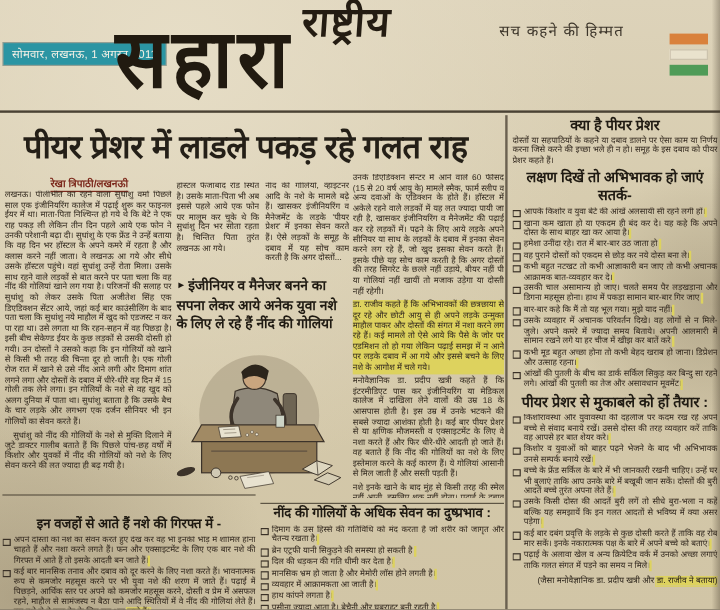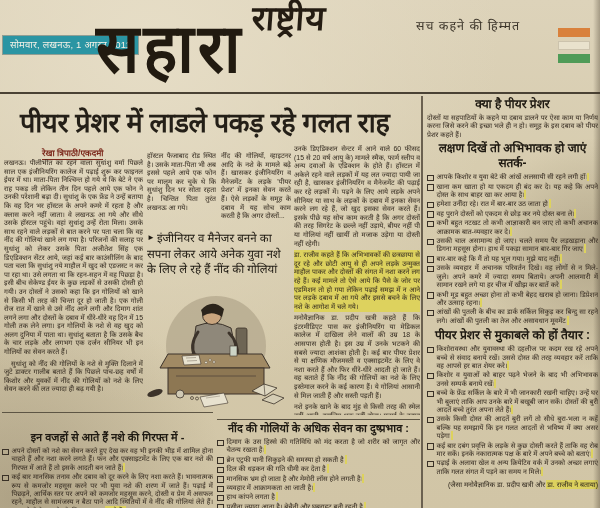--- a/index.html
+++ b/index.html
@@ -41,21 +41,21 @@
   .col{position:absolute;text-align:justify;overflow:hidden;color:#332a1f;}
   .col p{margin:0 0 3px;}
   .col1{left:4px;top:159px;width:139px;height:254px;font-size:6.9px;line-height:8.6px;}
   .col1 p+p{text-indent:7px;}
   .col2a{left:147px;top:152px;width:69px;height:75px;font-size:6.9px;line-height:8.6px;}
   .col2b{left:221px;top:152px;width:70px;height:75px;font-size:6.9px;line-height:8.6px;}
   .col4{left:294px;top:145px;width:126px;height:270px;font-size:6.9px;line-height:8.6px;}
   .col4 p.hl{background:#ddd25e;box-shadow:0 0 0 1px #ddd25e;}
 
   .subhead{position:absolute;left:147px;top:230px;width:144px;font-size:11.5px;
-    line-height:15.5px;font-weight:normal;color:#1f1a12;}
+    line-height:15.5px;font-weight:bold;color:#1f1a12;}
   .subhead .marker{font-size:8px;vertical-align:2px;margin-right:2px;color:#1f1a12;}
 
   .cartoon{position:absolute;left:140px;top:292px;width:150px;height:118px;}
 
   
   .section-left{position:absolute;left:2px;top:412px;width:211px;height:94px;
     border-top:1.5px solid #5d5544;padding-top:18px;overflow:hidden;}
   .section-mid{position:absolute;left:217px;top:419px;width:203px;height:87px;
     border-top:1.5px solid #5d5544;padding-top:2px;overflow:hidden;}
   .section-left h2,.section-mid h2{margin:0 0 3px;text-align:center;font-size:11px;
@@ -87,21 +87,21 @@
   <div class="mast-main">सहारा</div>
   <div class="slogan">सच कहने की हिम्मत</div>
   <div class="flag">
       <i class="f1"></i>
       <i class="f2"></i>
       <i class="f3"></i>
     </div>
   <div class="mast-rule"></div>
 
   <h1 class="headline">पीयर प्रेशर में लाडले पकड़ रहे गलत राह</h1>
-  <div class="byline">रेखा त्रिपाठी/एकदमी</div>
+  <div class="byline">रेखा त्रिपाठी/लखनऊी</div>
 
   <div class="col col1">
 
   <p>लखनऊ। पीलीभीत का रहने वाला सुधांशु वर्मा पिछले साल एक इंजीनियरिंग कालेज में पढ़ाई शुरू कर फाइनल ईयर में था। माता-पिता निश्चिन्त हो गये थे कि बेटे ने एक राह पकड़ ली लेकिन तीन दिन पहले आये एक फोन ने उनकी परेशानी बढ़ा दी। सुधांशु के एक फ्रेंड ने उन्हें बताया कि वह दिन भर हॉस्टल के अपने कमरे में रहता है और क्लास करने नहीं जाता। वे लखनऊ आ गये और सीधे उसके हॉस्टल पहुंचे। वहां सुधांशु उन्हें रोता मिला। उसके साथ रहने वाले लड़कों से बात करने पर पता चला कि वह नींद की गोलियां खाने लग गया है। परिजनों की सलाह पर सुधांशु को लेकर उसके पिता अजीतेश सिंह एक डिएडिक्शन सेंटर आये, जहां कई बार काउंसीलिंग के बाद पता चला कि सुधांशु नये माहौल में खुद को एडजस्ट न कर पा रहा था। उसे लगता था कि रहन-सहन में वह पिछड़ा है। इसी बीच सेकेण्ड ईयर के कुछ लड़कों से उसकी दोस्ती हो गयी। उन दोस्तों ने उसको कहा कि इन गोलियों को खाने से किसी भी तरह की चिन्ता दूर हो जाती है। एक गोली रोज रात में खाने से उसे नींद आने लगी और दिमाग शांत लगने लगा और दोस्तों के दबाव में धीरे-धीरे वह दिन में 15 गोली तक लेने लगा। इन गोलियों के नशे से वह खुद को अलग दुनिया में पाता था। सुधांशु बताता है कि उसके बैच के चार लड़के और लगभग एक दर्जन सीनियर भी इन गोलियों का सेवन करते हैं।</p>
       <p>सुधांशु को नींद की गोलियों के नशे से मुक्ति दिलाने में जुटे डाक्टर गालीब बताते हैं कि पिछले पांच-छह वर्षों में किशोर और युवकों में नींद की गोलियों को नशे के लिए सेवन करने की लत ज्यादा ही बढ़ गयी है।</p>
     </div>
   <div class="col col2a">हॉस्टल फैजाबाद रोड स्थित है। उसके माता-पिता भी अब इससे पहले आये एक फोन पर मालूम कर चुके थे कि सुधांशु दिन भर सोता रहता है। चिन्तित पिता तुरंत लखनऊ आ गये।</div>
   <div class="col col2b">नींद की गोलियों, व्हाइटनर आदि के नशे के मामले बढ़े हैं। खासकर इंजीनियरिंग व मैनेजमेंट के लड़के 'पीयर प्रेशर' में इनका सेवन करते हैं। ऐसे लड़कों के समूह के दबाव में यह सोच काम करती है कि अगर दोस्तों...</div>
 
   <div class="subhead">

